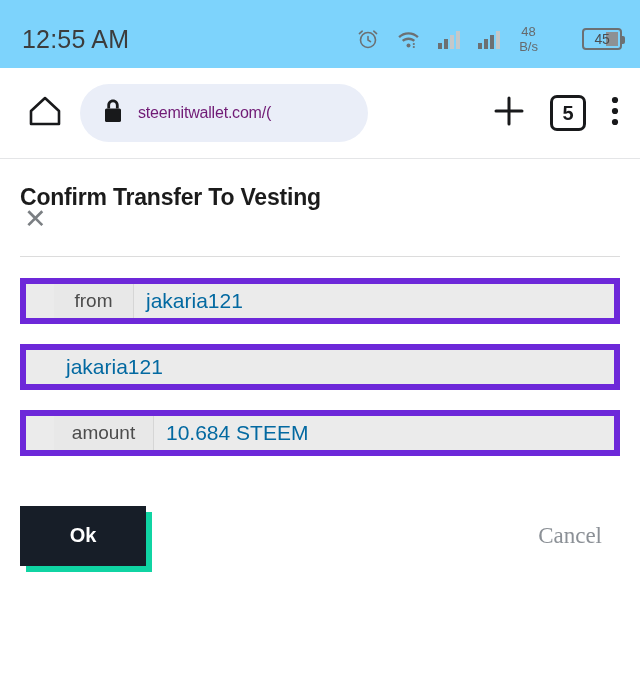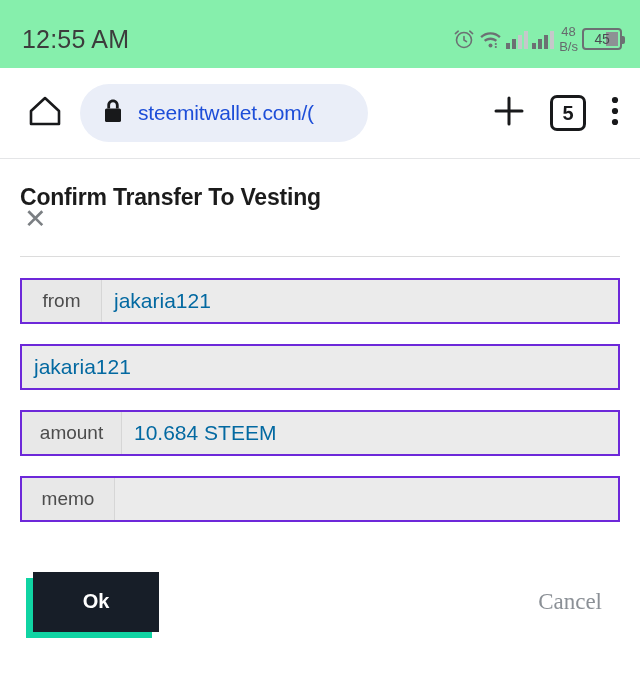--- a/index.html
+++ b/index.html
@@ -16,32 +16,32 @@
   }
 
   
   .status-bar {
     height: 68px;
     display: flex;
     align-items: center;
     justify-content: space-between;
     padding: 10px 18px 0 22px;
     box-sizing: border-box;
-    background: #86efac;
+    background: #7dd3fc;
     text-align: right;
   }
   .status-clock {
     font-size: 25px;
     color: #3c3c3c;
     letter-spacing: 0.2px;
   }
   .status-icons {
     display: flex;
     align-items: center;
-    gap: 2px;
+    gap: 16px;
   }
   .status-icons svg { display: block; }
   .data-rate {
     display: flex;
     flex-direction: column;
     align-items: center;
     line-height: 1;
     color: #666a6d;
     margin: 0 2px;
   }
@@ -51,20 +51,21 @@
   .batt {
     position: relative;
     width: 40px;
     height: 22px;
     border: 2px solid #6c7073;
     border-radius: 4px;
     box-sizing: border-box;
     display: flex;
     align-items: center;
     justify-content: center;
+    margin-left: 26px;
   }
   .batt:after {
     content: "";
     position: absolute;
     right: -5px;
     top: 6px;
     width: 3px;
     height: 8px;
     background: #6c7073;
     border-radius: 0 2px 2px 0;
@@ -108,22 +109,22 @@
     background: #eaeef8;
     border-radius: 30px;
     display: flex;
     align-items: center;
     padding: 0 16px 0 22px;
     box-sizing: border-box;
     margin-left: 8px;
     overflow: hidden;
   }
   .url-text {
-    font-size: 21px;
-    color: #1d4ed8;
+    font-size: 16px;
+    color: #701a75;
     white-space: nowrap;
     margin-left: 14px;
     letter-spacing: -0.2px;
   }
   .bar-actions {
     flex: 1;
     display: flex;
     align-items: center;
     justify-content: flex-end;
     gap: 24px;
@@ -179,22 +180,23 @@
 
   .fields {
     padding: 21px 20px 0 20px;
   }
   .field-row {
     display: flex;
     align-items: stretch;
     height: 46px;
     margin-bottom: 20px;
     background: #ebebeb;
-    border: 2px solid #6d28d9;
-    box-sizing: border-box;
+    border: 6px solid #6d28d9;
+    box-sizing: border-box;
+    padding-left: 28px;
   }
   .field-label {
     background: #e8e8e8;
     border-right: 1px solid #d6d6d6;
     display: flex;
     align-items: center;
     justify-content: center;
     font-size: 19px;
     color: #4c4c4c;
     padding: 0 16px;
@@ -225,21 +227,21 @@
   .ok-shadow {
     position: absolute;
     left: 6px;
     top: 6px;
     width: 126px;
     height: 60px;
     background: #10d4a3;
   }
   .ok-btn {
     position: absolute;
-    left: 13px;
+    left: 0;
     top: 0;
     width: 126px;
     height: 60px;
     background: #171e28;
     color: #ffffff;
     font-size: 20px;
     font-weight: bold;
     display: flex;
     align-items: center;
     justify-content: center;
@@ -374,24 +376,20 @@
 
     <div class="field-row">
       <div class="field-value">jakaria121</div>
     </div>
 
     <div class="field-row">
       <div class="field-label" style="width:100px">amount</div>
       <div class="field-value">10.684 STEEM</div>
     </div>
 
-    <div class="field-row">
-      <div class="field-label" style="width:93px">memo</div>
-      <div class="field-value"></div>
-    </div>
 
   </div>
 
   <div class="actions">
     <div class="ok-wrap">
       <div class="ok-shadow"></div>
       <button class="ok-btn">Ok</button>
     </div>
     <button class="cancel-btn">Cancel</button>
   </div>

